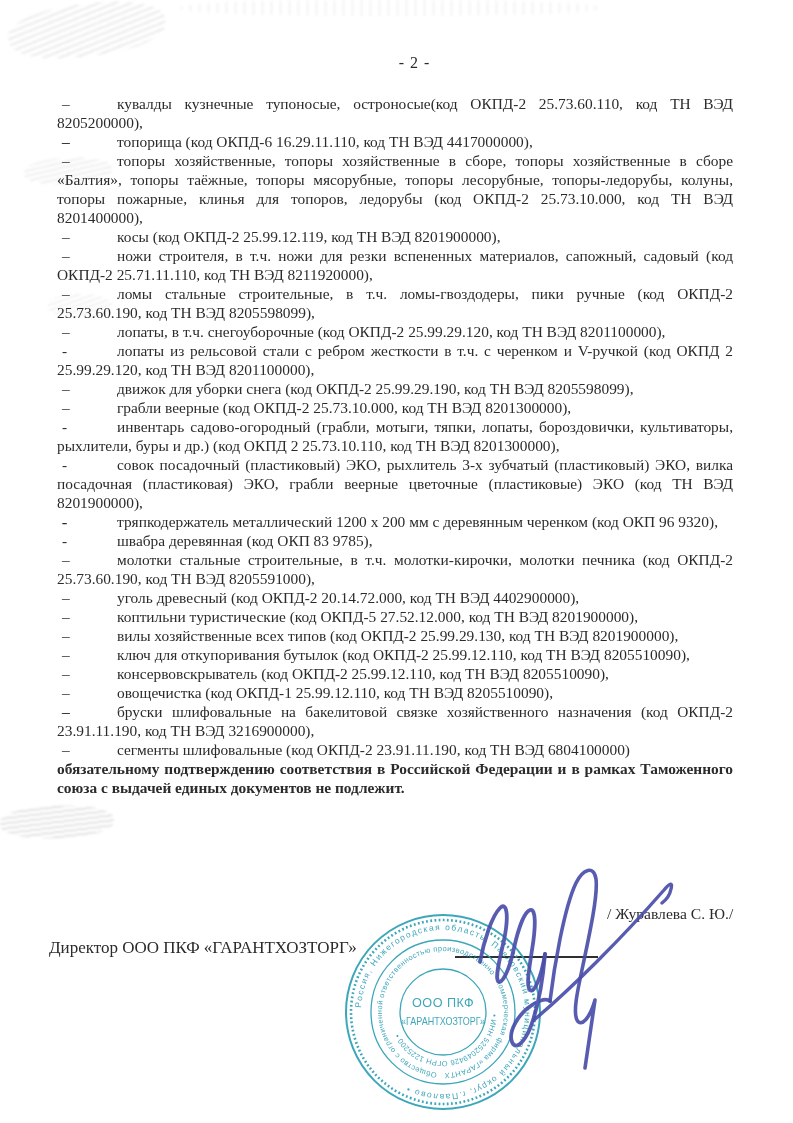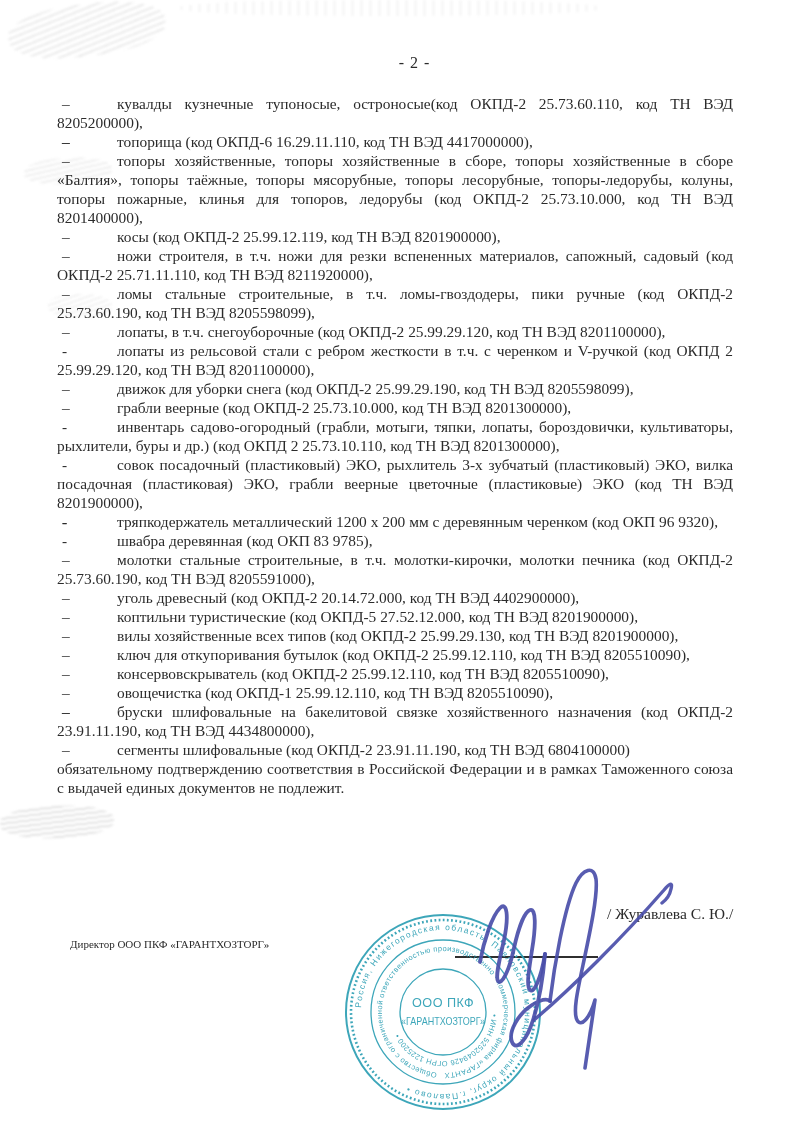--- a/index.html
+++ b/index.html
@@ -26,24 +26,24 @@
   }
   .body-text{
     position:absolute;
     left:57px;top:94px;width:676px;
     font-size:15.4px;line-height:19px;
     text-align:justify;
     z-index:1;
   }
   .item{position:relative;margin:0;text-indent:60px;}
   .item .marker{position:absolute;left:5px;top:0;text-indent:0;}
-  .closing{margin:0;text-indent:0;}
+  .closing{margin:0;text-indent:0;font-weight:bold;}
   .sig-row-label{
-    position:absolute;left:70px;top:938px;
-    font-size:11px;z-index:1;
+    position:absolute;left:49px;top:938px;
+    font-size:17px;z-index:1;
   }
   .signer-name{
     position:absolute;left:607px;top:905px;
     font-size:15.6px;z-index:1;
   }
   .sig-underline{
     position:absolute;left:455px;top:956px;width:143px;height:2px;
     background:#2f2f2f;z-index:1;
   }
   .stamp-svg{position:absolute;left:341px;top:910px;z-index:2;opacity:.92;}
@@ -122,21 +122,21 @@
     <p class="item"><span class="marker">–</span><span class="txt">вилы хозяйственные всех типов (код ОКПД-2  25.99.29.130, код ТН ВЭД 8201900000),</span></p>
 
     <p class="item"><span class="marker">–</span><span class="txt">ключ для откупоривания бутылок (код ОКПД-2  25.99.12.110, код ТН ВЭД 8205510090),</span></p>
 
     <p class="item"><span class="marker">–</span><span class="txt">консервовскрыватель (код ОКПД-2  25.99.12.110, код ТН ВЭД 8205510090),</span></p>
 
     <p class="item"><span class="marker">–</span><span class="txt">овощечистка (код ОКПД-1  25.99.12.110, код ТН ВЭД 8205510090),</span></p>
 
     <p class="item"><span class="marker">–</span></p>
 
-    <p class="item"><span class="marker">–</span><span class="txt">бруски шлифовальные на бакелитовой связке хозяйственного назначения (код ОКПД-2 23.91.11.190, код ТН ВЭД 4434800000),</span></p>
+    <p class="item"><span class="marker">–</span><span class="txt">бруски шлифовальные на бакелитовой связке хозяйственного назначения (код ОКПД-2 23.91.11.190, код ТН ВЭД 3216900000),</span></p>
 
     <p class="item"><span class="marker">–</span><span class="txt">сегменты шлифовальные (код ОКПД-2  23.91.11.190, код ТН ВЭД 6804100000)</span></p>
   <p class="closing">обязательному подтверждению соответствия в Российской Федерации и в рамках Таможенного союза с выдачей единых документов не подлежит.</p>
     </div>
 
   <span class="sig-row-label">Директор ООО ПКФ «ГАРАНТХОЗТОРГ»</span>
   <div class="sig-underline"></div>
   <span class="signer-name">/ Журавлева С. Ю./</span>
 
   <svg class="stamp-svg" width="204" height="204" viewBox="0 0 204 204">

